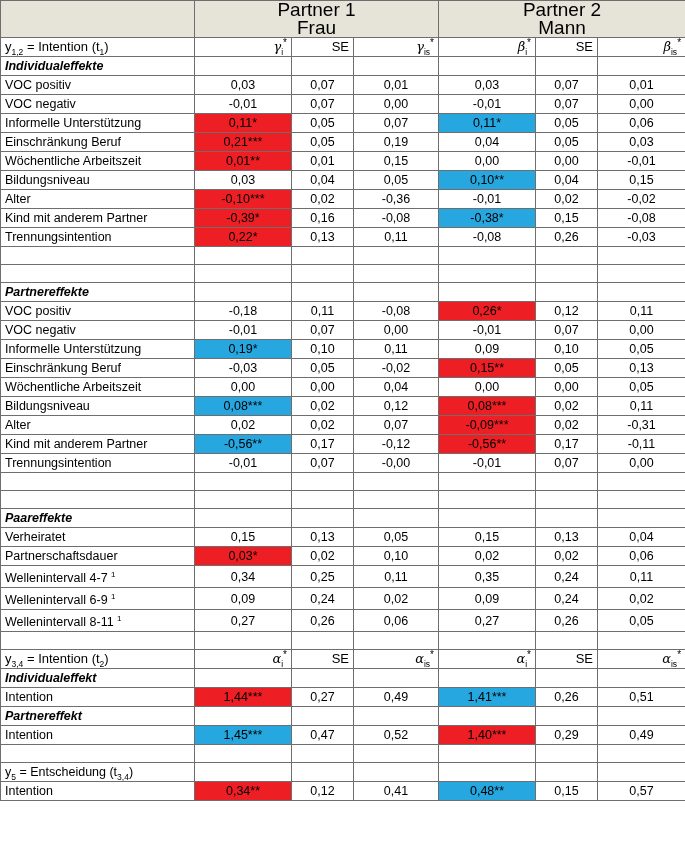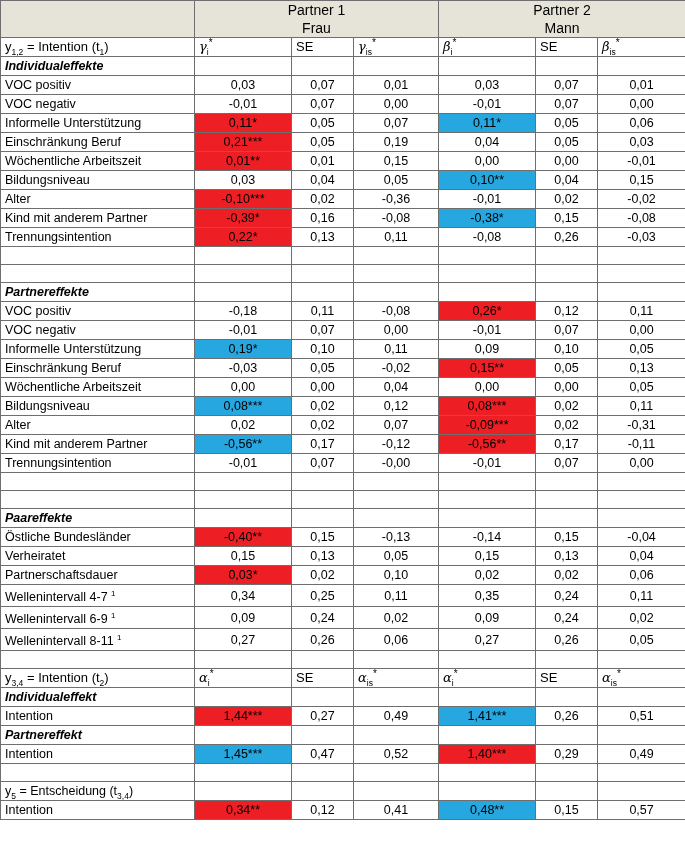--- a/index.html
+++ b/index.html
@@ -44,29 +44,29 @@
   col.c-g2    { width: 97px; }
   col.c-se2   { width: 62px; }
   col.c-gis2  { width: 88px; }
 
   .hdr-top td {
     background: #e6e4d9;
     text-align: center;
     height: 32px;
     line-height: 15px;
     vertical-align: middle;
-    font-size: 14px;
+    font-size: 19px;
   }
   .hdr-top td.blank {
     background: #e6e4d9;
   }
   .hdr-top .ptitle { display: block; }
 
   .sym-row td {
-    text-align: left;
+    text-align: right;
     font-size: 13px;
   }
   .sym-row td.lbl {
     text-align: left;
   }
 
   td.lbl { text-align: left; margin-left: 9px; }
   td.num { text-align: center; }
 
   .section-title td.lbl {
@@ -344,29 +344,20 @@
         <tr class="section-title">
           <td class="lbl">Paareffekte</td>
           <td class="num"></td>
           <td class="num"></td>
           <td class="num"></td>
           <td class="num"></td>
           <td class="num"></td>
           <td class="num"></td>
         </tr>
         <tr>
-          <td class="lbl">Östliche Bundesländer</td>
-          <td class="num hl-red">-0,40**</td>
-          <td class="num">0,15</td>
-          <td class="num">-0,13</td>
-          <td class="num">-0,14</td>
-          <td class="num">0,15</td>
-          <td class="num">-0,04</td>
-        </tr>
-        <tr>
           <td class="lbl">Verheiratet</td>
           <td class="num">0,15</td>
           <td class="num">0,13</td>
           <td class="num">0,05</td>
           <td class="num">0,15</td>
           <td class="num">0,13</td>
           <td class="num">0,04</td>
         </tr>
         <tr>
           <td class="lbl">Partnerschaftsdauer</td>

